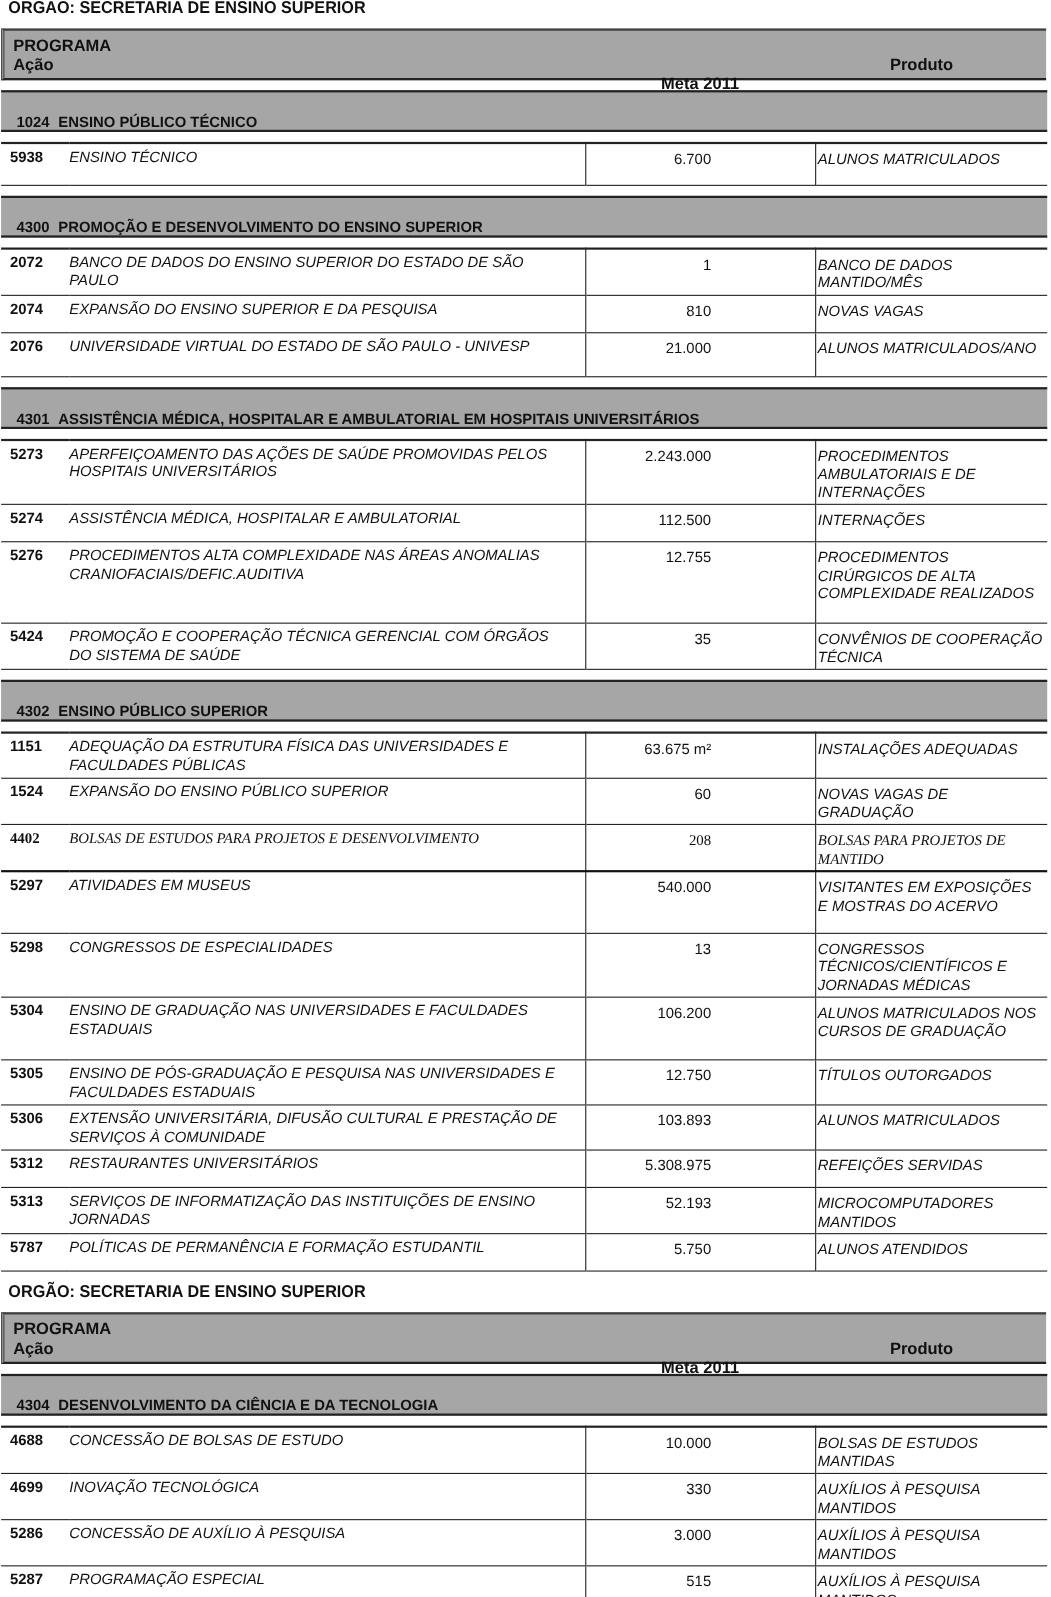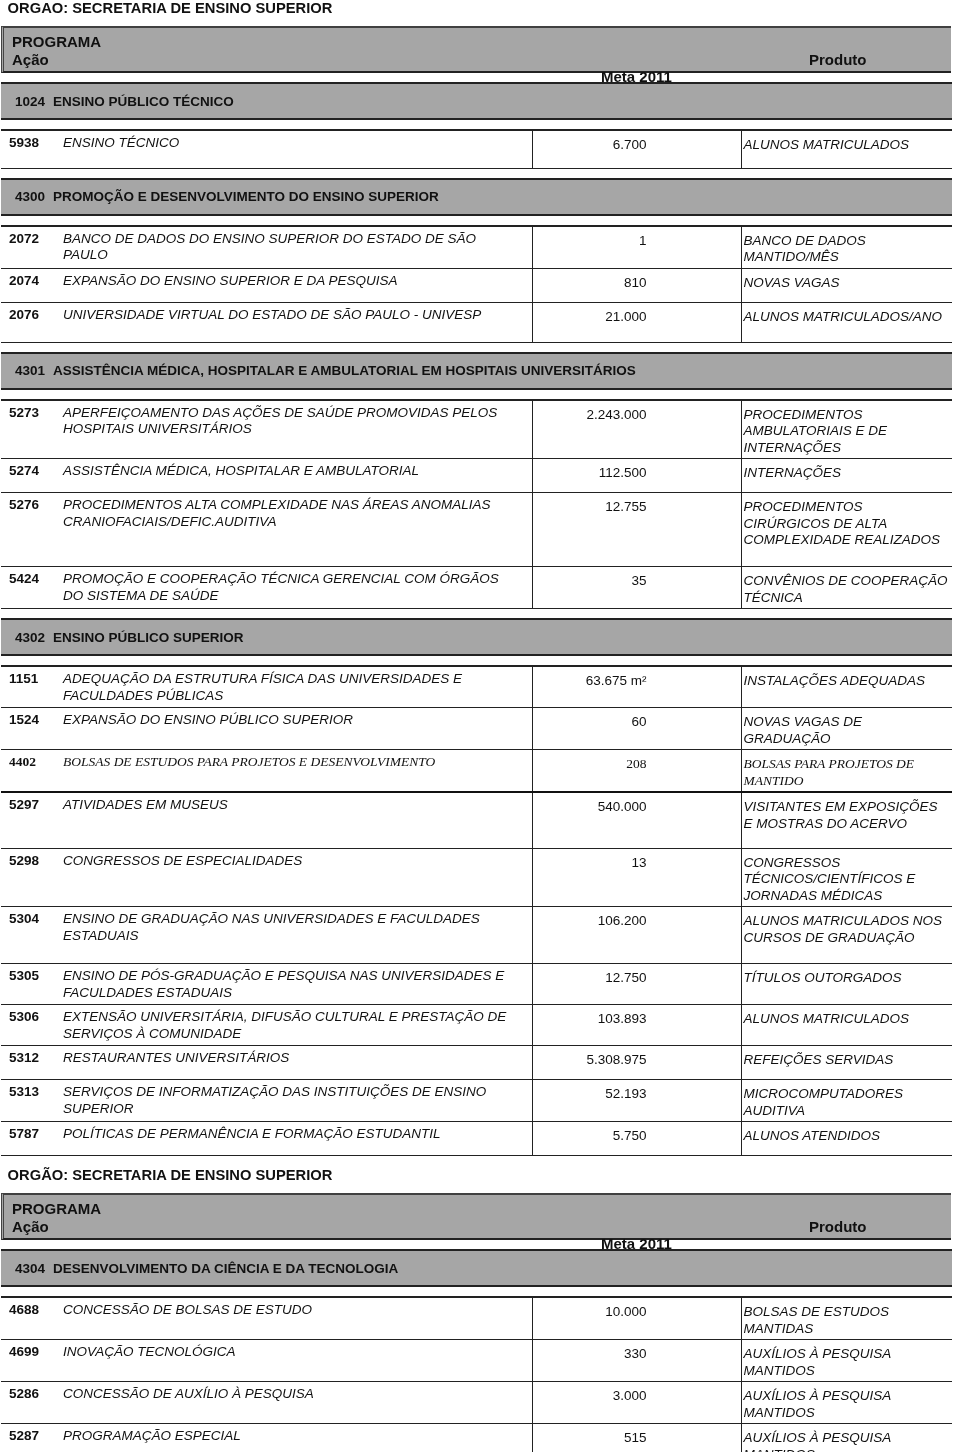--- a/index.html
+++ b/index.html
@@ -7,21 +7,21 @@
          font-family: "Liberation Sans", sans-serif; color: #111; }
   .page { position: absolute; left: 0; top: 0; width: 955px; }
   .orgao { font-weight: bold; font-size: 15.5px; line-height: 18px; padding-left: 8px; transform: scaleX(0.95); transform-origin: left; white-space: nowrap; }
   .colhead { position: relative; background: #a6a6a6; border-top: 2px solid #404040; border-bottom: 2px solid #222;
              border-left: 3px double #444; height: 47px; margin-left: 1px; width: 950px; box-sizing: border-box; }
   .colhead .programa { position: absolute; left: 8px; top: 5px; font-weight: bold; font-size: 15px; }
   .colhead .acao { position: absolute; left: 8px; top: 23px; font-weight: bold; font-size: 15px; }
   .colhead .meta { position: absolute; left: 597px; top: 23px; font-weight: bold; font-size: 15px; margin-top: 17px; }
   .colhead .produto { position: absolute; left: 805px; top: 23px; font-weight: bold; font-size: 15px; }
   .program { background: #a6a6a6; border-top: 2px solid #222; border-bottom: 2px solid #222; width: 951px;
-             box-sizing: border-box; height: 38px; margin-left: 1px; display: flex; align-items: center;
+             box-sizing: border-box; height: 38px; margin-left: 1px; display: flex; align-items: flex-end;
              font-weight: bold; font-size: 13.5px; padding-left: 14px; }
   .program .pcode { margin-right: 8px; }
   table.rows { border-collapse: collapse; width: 951px; margin-left: 1px; table-layout: fixed; }
   table.rows td { vertical-align: top; font-size: 13.5px; line-height: 16.5px; padding: 0; }
   table.rows tr { border-bottom: 1.5px solid #222; }
   table.rows tr.first { border-top: 2px solid #222; }
   table.rows tr.thick { border-bottom: 2.5px solid #111; }
   td.code { width: 62px; font-weight: bold; padding: 4px 0 2px 8px !important; box-sizing: border-box; }
   td.desc { width: 469px; font-style: italic; padding: 4px 10px 3px 0 !important; box-sizing: border-box; }
   td.meta { width: 209px; text-align: right; border-left: 1px solid #222; border-right: 1px solid #222;
@@ -178,23 +178,23 @@
             <td class="prod">ALUNOS MATRICULADOS</td>
           </tr>
           <tr style="height: 34px;">
             <td class="code">5312</td>
             <td class="desc">RESTAURANTES UNIVERSITÁRIOS</td>
             <td class="meta">5.308.975</td>
             <td class="prod">REFEIÇÕES SERVIDAS</td>
           </tr>
           <tr style="height: 40px;">
             <td class="code">5313</td>
-            <td class="desc">SERVIÇOS DE INFORMATIZAÇÃO DAS INSTITUIÇÕES DE ENSINO SUPERIOR</td>
+            <td class="desc">SERVIÇOS DE INFORMATIZAÇÃO DAS INSTITUIÇÕES DE ENSINO JORNADAS</td>
             <td class="meta">52.193</td>
-            <td class="prod">MICROCOMPUTADORES AUDITIVA</td>
+            <td class="prod">MICROCOMPUTADORES MANTIDOS</td>
           </tr>
           <tr style="height: 34px;">
             <td class="code">5787</td>
             <td class="desc">POLÍTICAS DE PERMANÊNCIA E FORMAÇÃO ESTUDANTIL</td>
             <td class="meta">5.750</td>
             <td class="prod">ALUNOS ATENDIDOS</td>
           </tr>
         </tbody>
       </table>
     </div>

